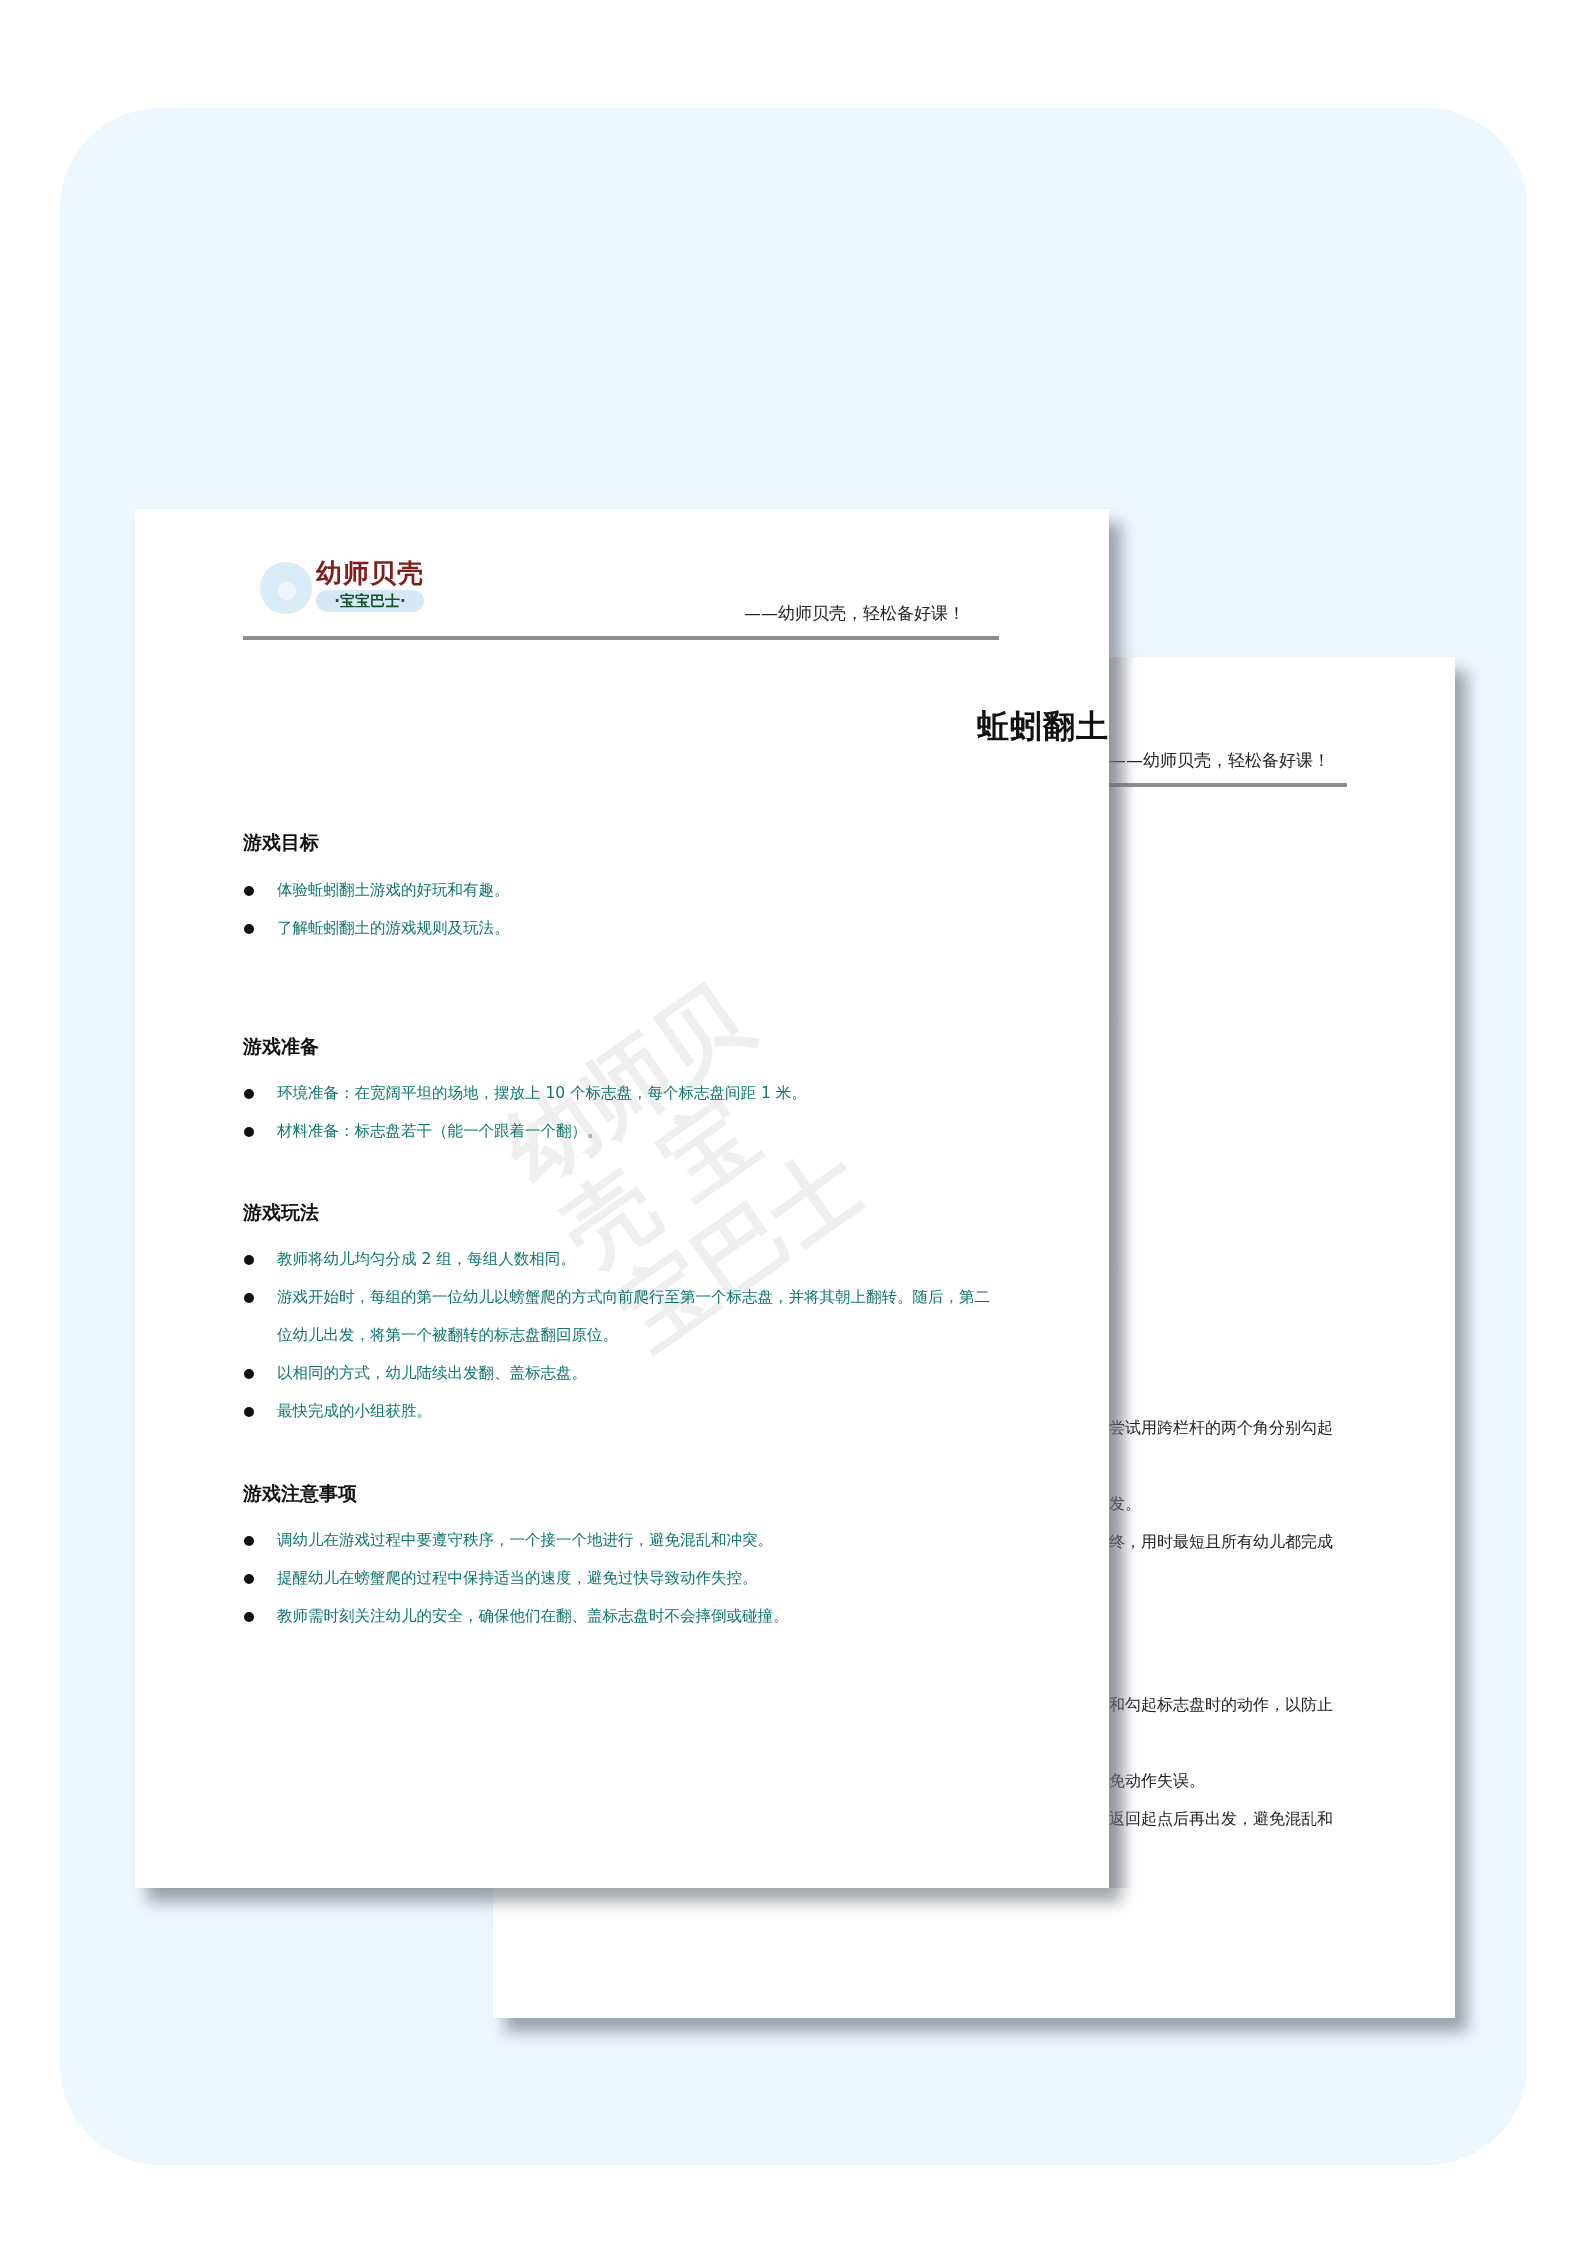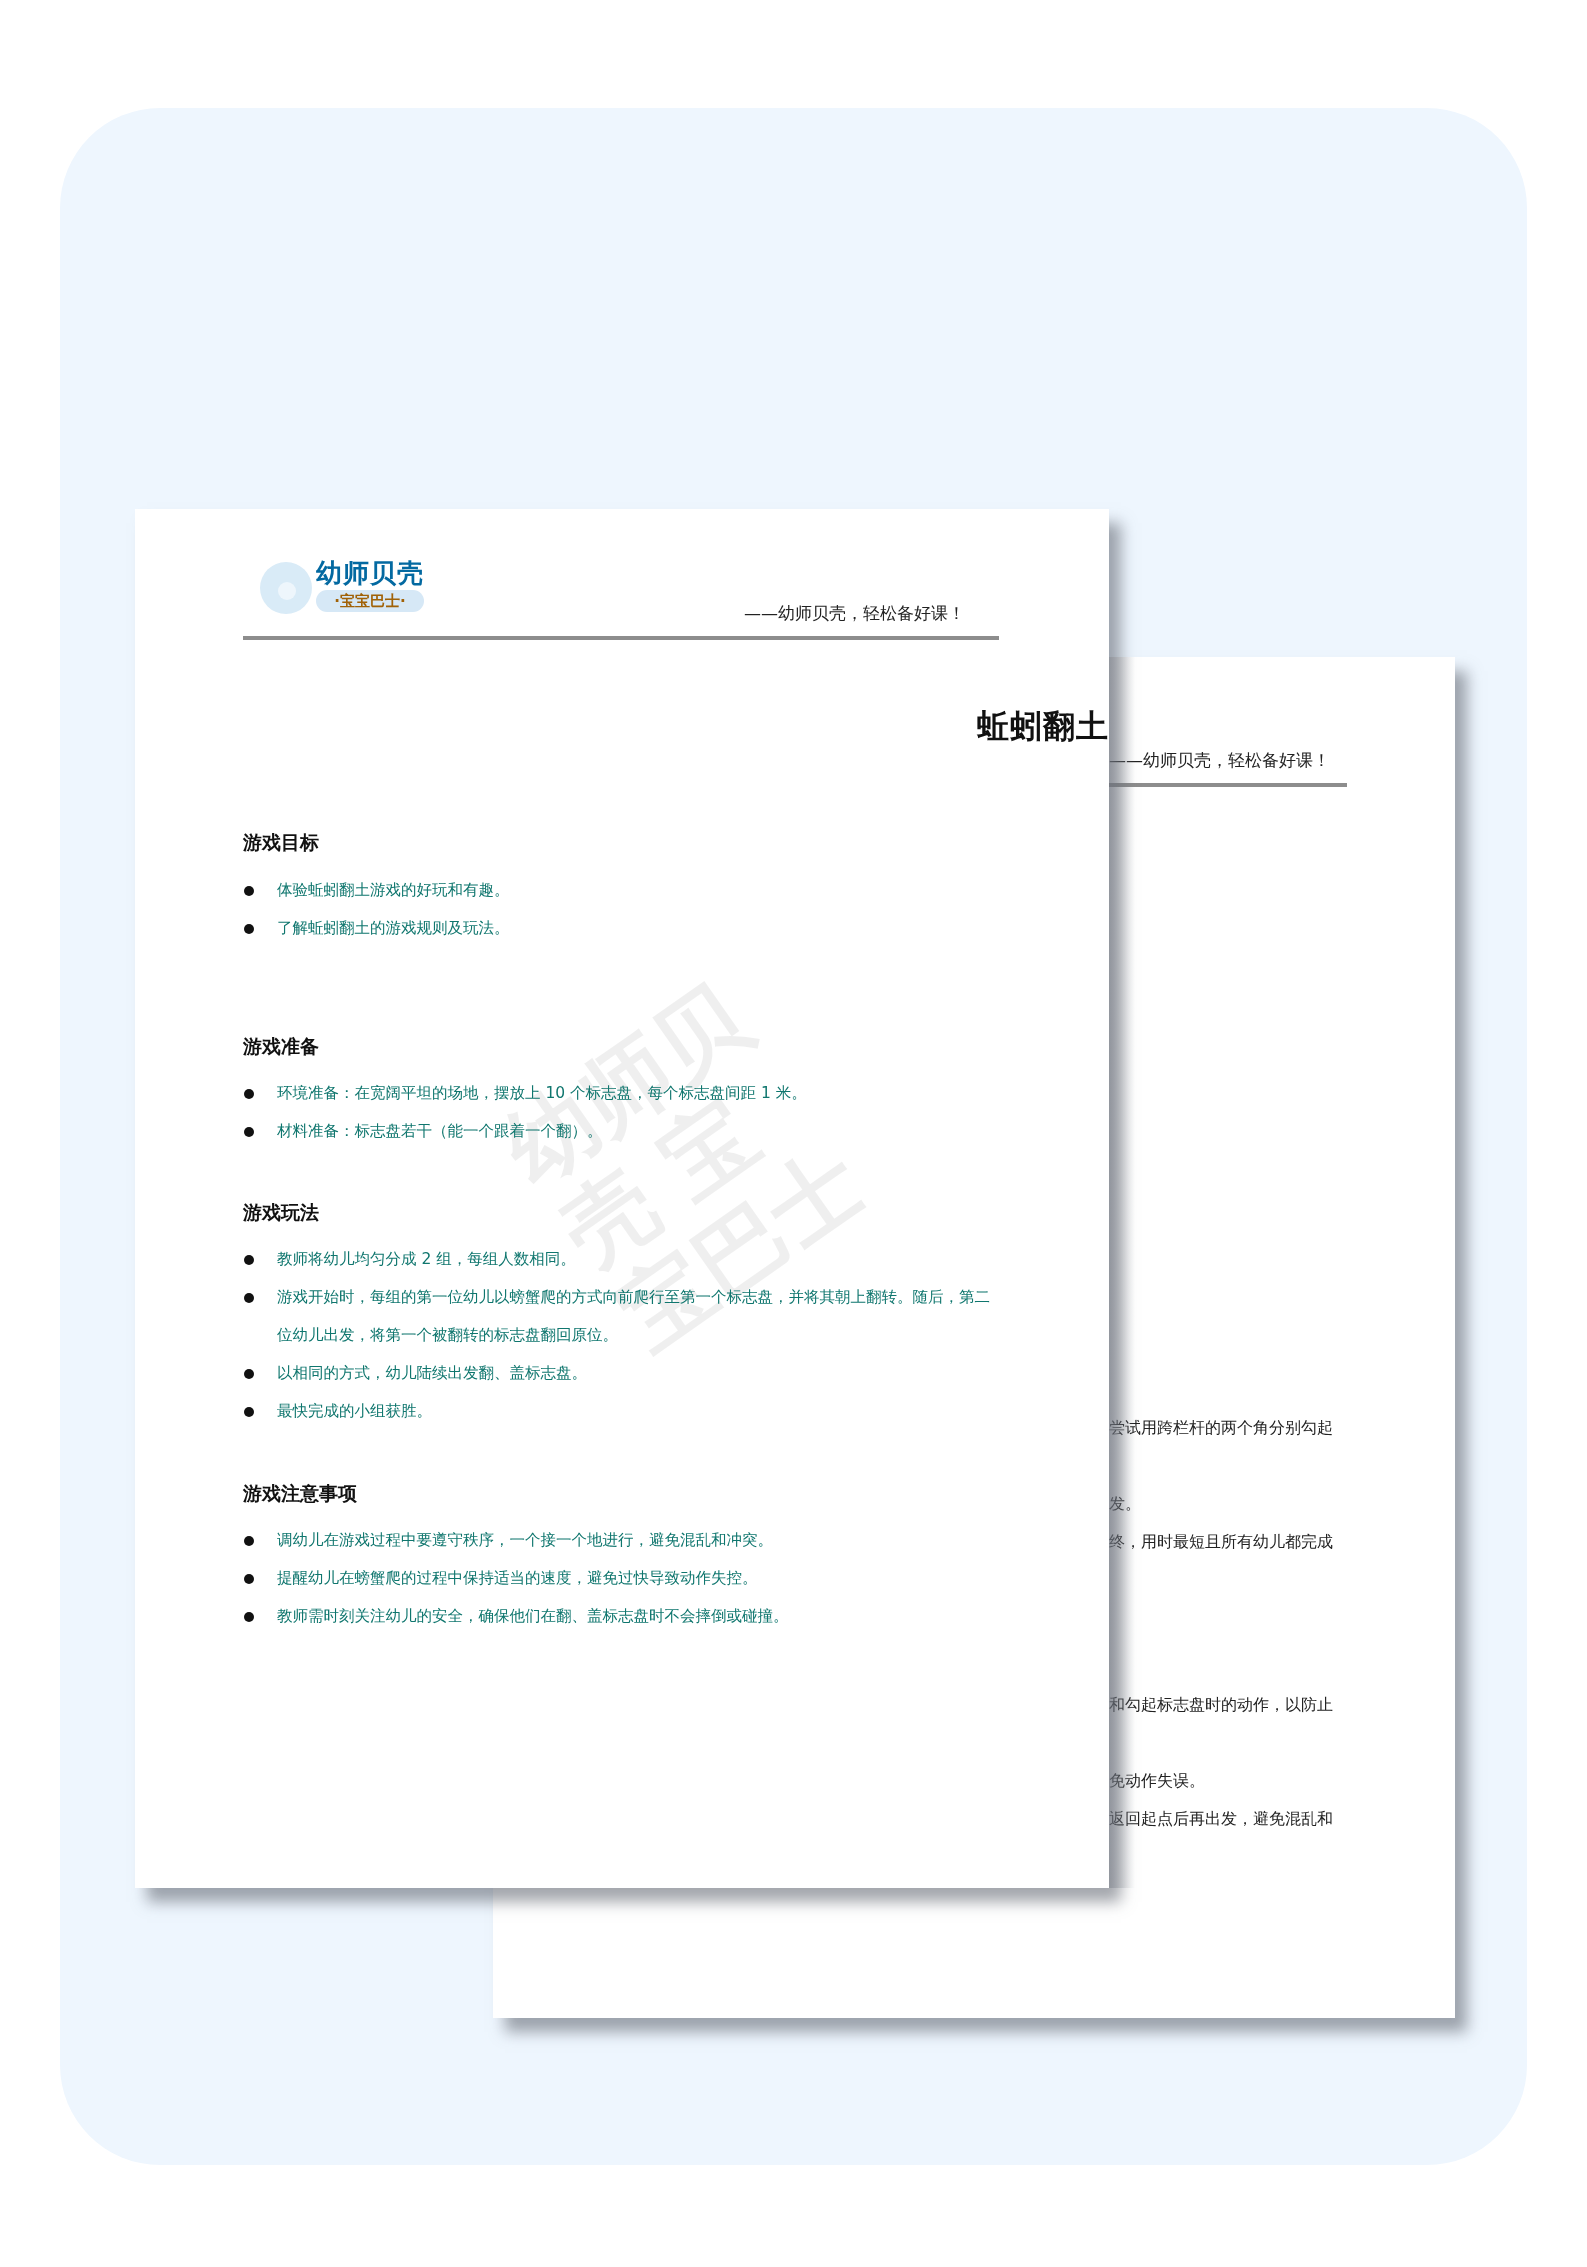--- a/index.html
+++ b/index.html
@@ -18,22 +18,22 @@
   .paper {
     position:absolute; background:#fff;
     box-shadow: 12px 14px 14px rgba(90,95,105,0.55);
   }
   .paper.back { left:493px; top:657px; width:962px; height:1361px; }
   .paper.front { left:135px; top:509px; width:974px; height:1379px; }
 
   .logo { position:absolute; left:260px; top:556px; width:170px; height:60px; }
   .logo .hand { position:absolute; left:0; top:6px; width:52px; height:52px; border-radius:50%; background:#d9ebf7; }
   .logo .hand:after { content:""; position:absolute; left:18px; top:20px; width:18px; height:18px; border-radius:50%; background:#eef6fc; }
-  .logo .brand { position:absolute; left:56px; top:0; font-size:26px; font-weight:bold; color:#0369a1; letter-spacing:1px; }
-  .logo .sub { position:absolute; left:56px; top:34px; width:108px; height:22px; border-radius:11px; background:#d6e8f6; color:#a16207; font-size:15px; text-align:center; line-height:22px; font-weight:bold; }
+  .logo .brand { position:absolute; left:56px; top:0; font-size:26px; font-weight:bold; color:#7f1d1d; letter-spacing:1px; }
+  .logo .sub { position:absolute; left:56px; top:34px; width:108px; height:22px; border-radius:11px; background:#d6e8f6; color:#14532d; font-size:15px; text-align:center; line-height:22px; font-weight:bold; }
 
   .slogan { position:absolute; font-size:17px; color:#222; white-space:nowrap; }
   .slogan.front { left:744px; top:602px; }
   .slogan.back { left:1109px; top:749px; }
   .rule { position:absolute; height:4px; background:#8d8d8d; }
   .rule.front { left:243px; top:636px; width:756px; }
   .rule.back { left:1109px; top:783px; width:238px; }
 
   .doc-title { position:absolute; left:135px; top:705px; width:974px; text-align:right; font-size:32px; font-weight:bold; color:#111; letter-spacing:1px; }
 

